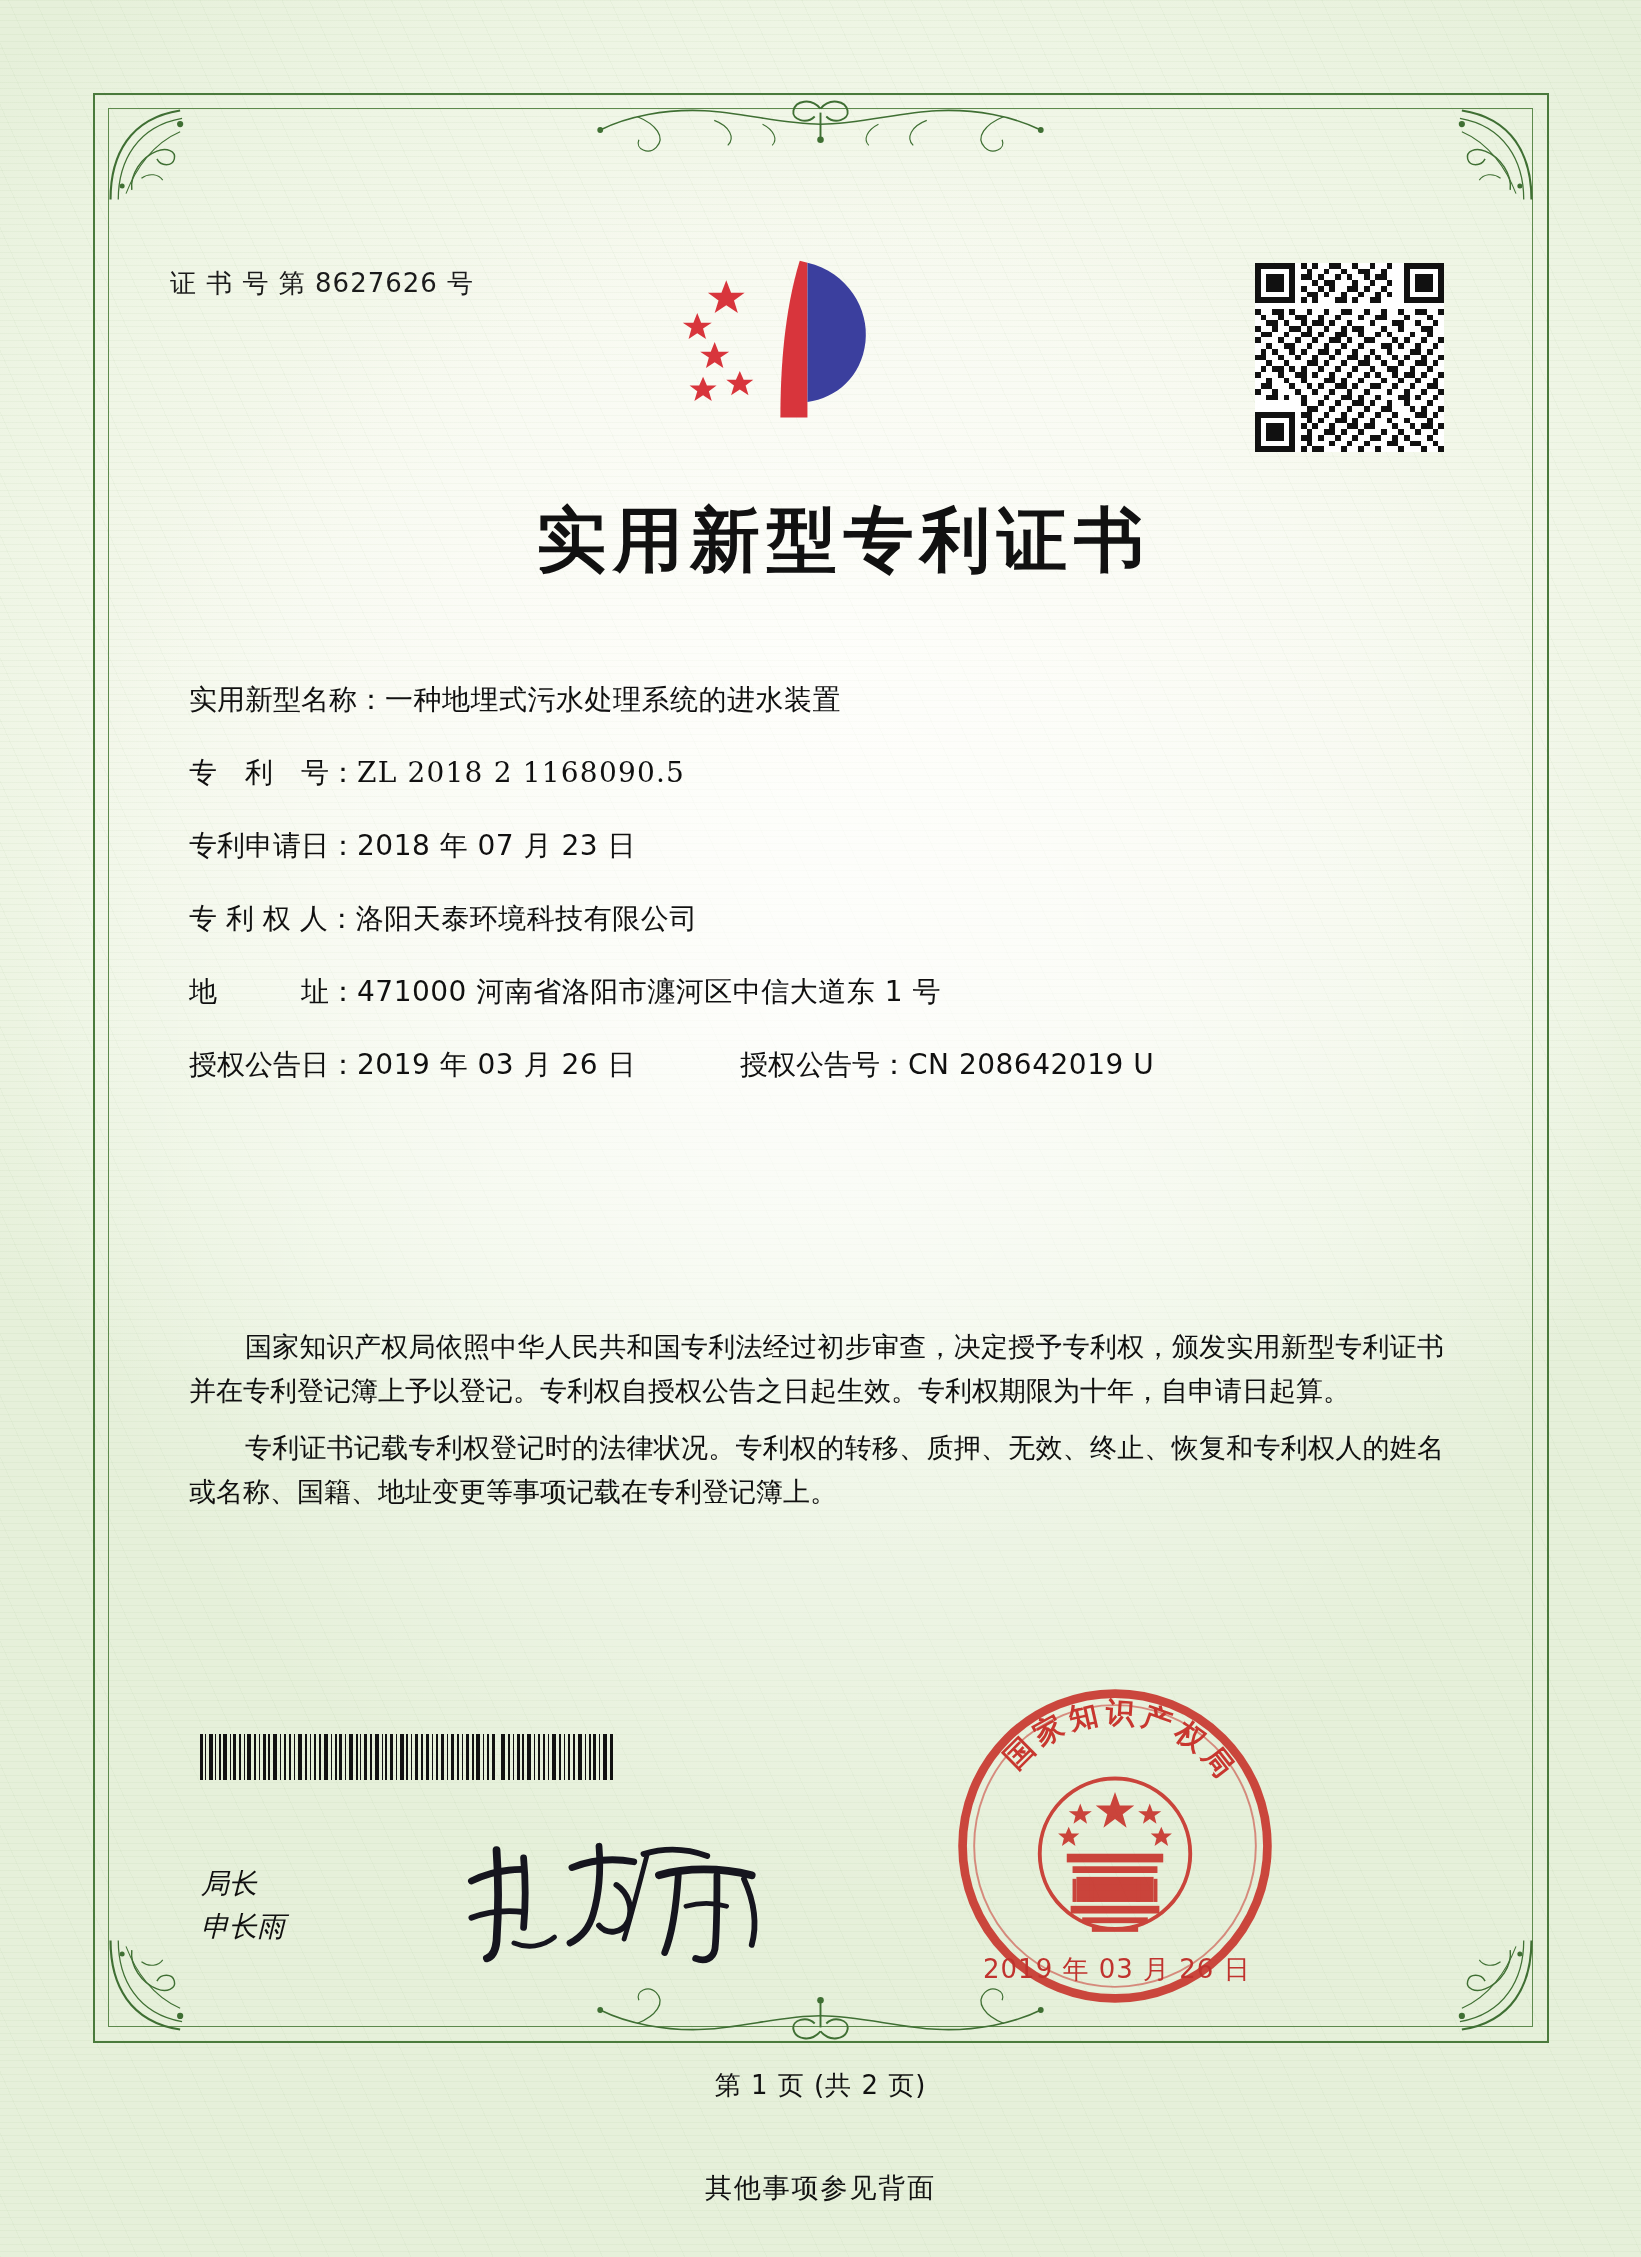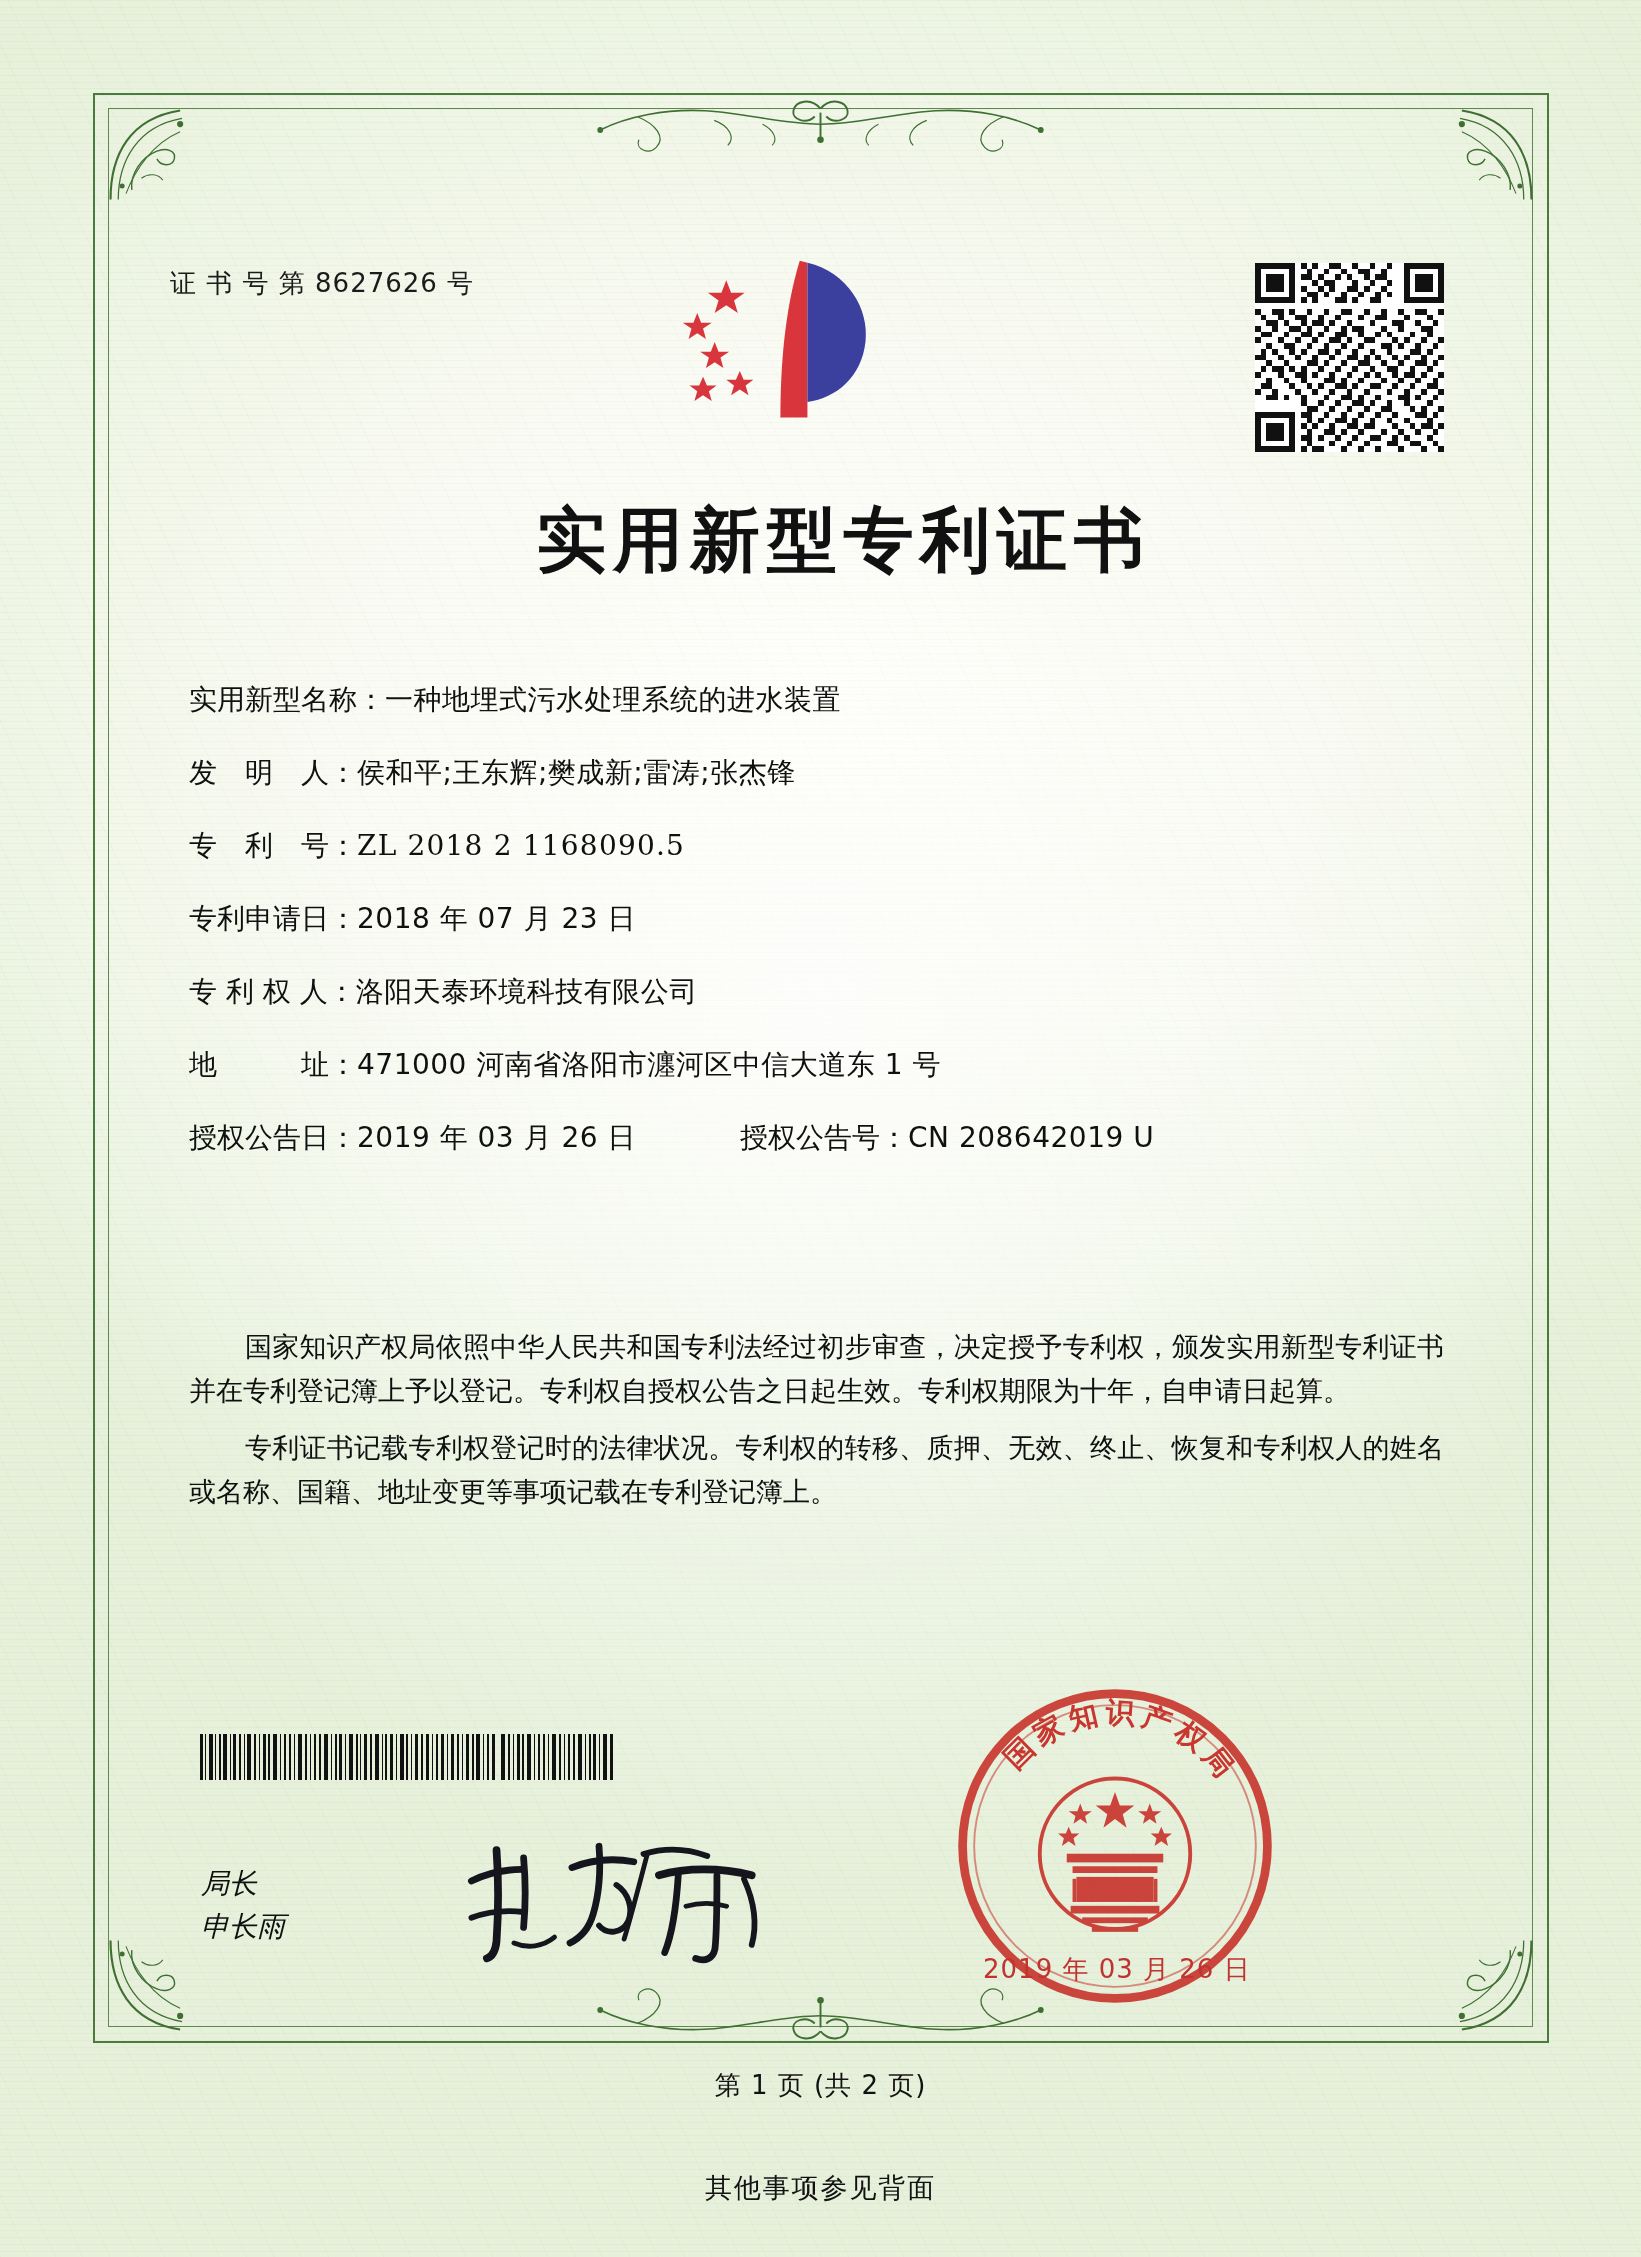--- a/index.html
+++ b/index.html
@@ -668,24 +668,20 @@
   </div>
 
   <div class="main-title">实用新型专利证书</div>
 
   <div class="fields">
     <div class="field-row">
       <span class="field-label">实用新型名称：</span>
       <span class="field-value">一种地埋式污水处理系统的进水装置</span>
     </div>
     <div class="field-row">
-      <span class="field-label">发　明　人：</span>
-      <span class="field-value">侯和平;王东辉;樊成新;雷涛;张杰锋</span>
-    </div>
-    <div class="field-row">
       <span class="field-label">专　利　号：</span>
       <span class="field-value mono">ZL 2018 2 1168090.5</span>
     </div>
     <div class="field-row">
       <span class="field-label">专利申请日：</span>
       <span class="field-value">2018 年 07 月 23 日</span>
     </div>
     <div class="field-row">
       <span class="field-label">专 利 权 人：</span>
       <span class="field-value">洛阳天泰环境科技有限公司</span>

